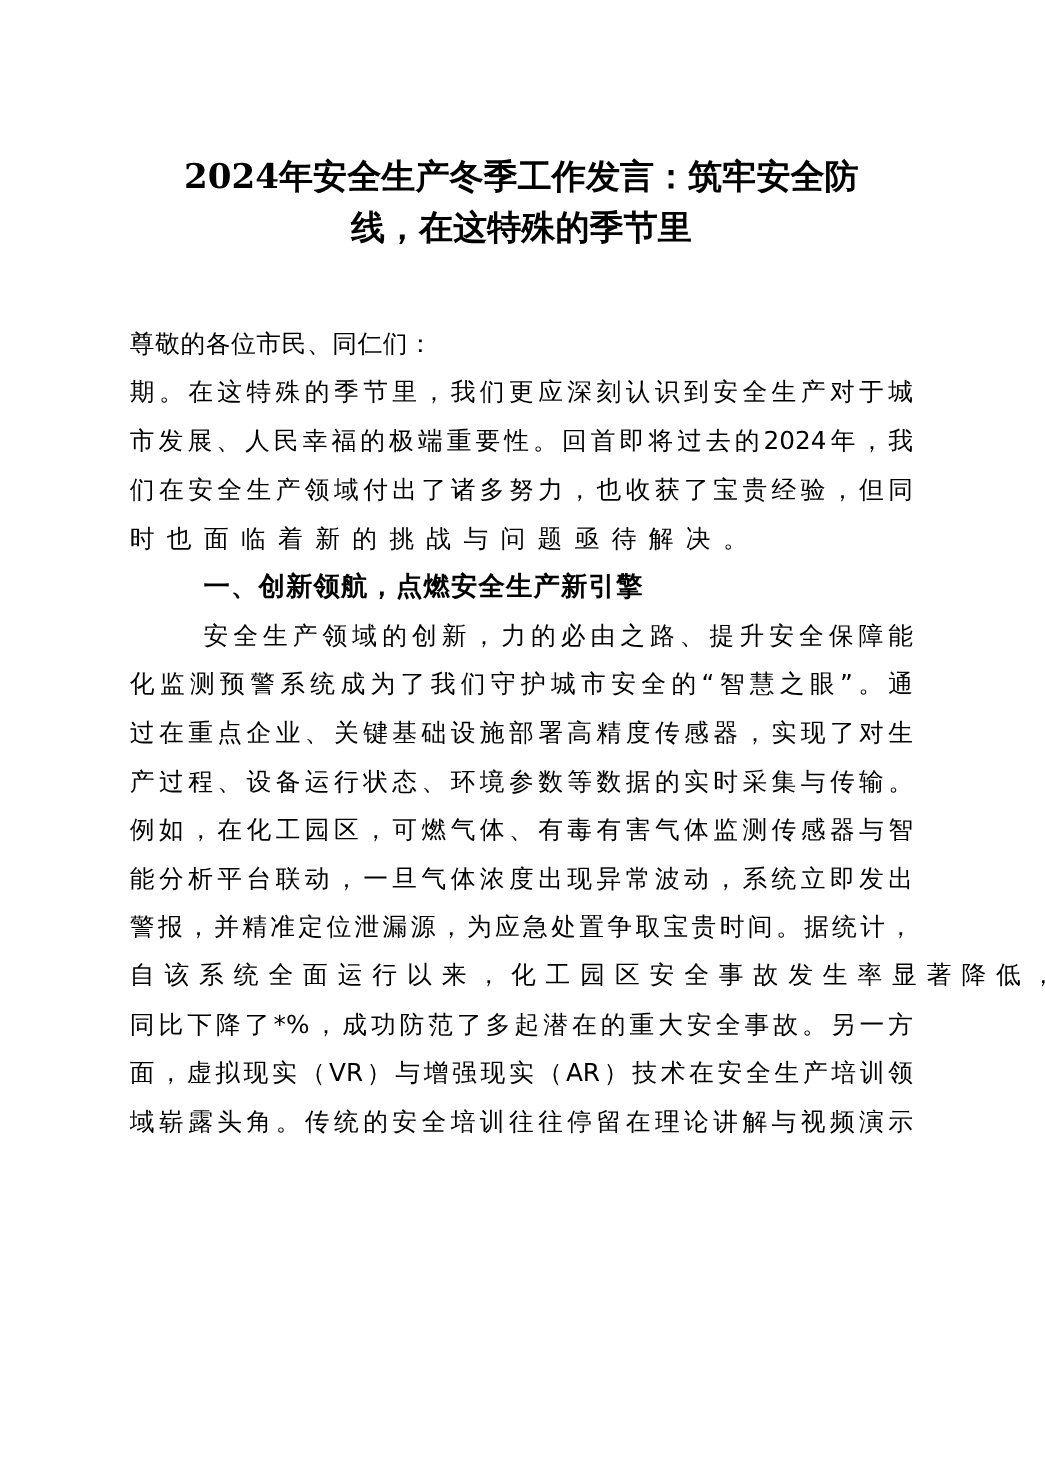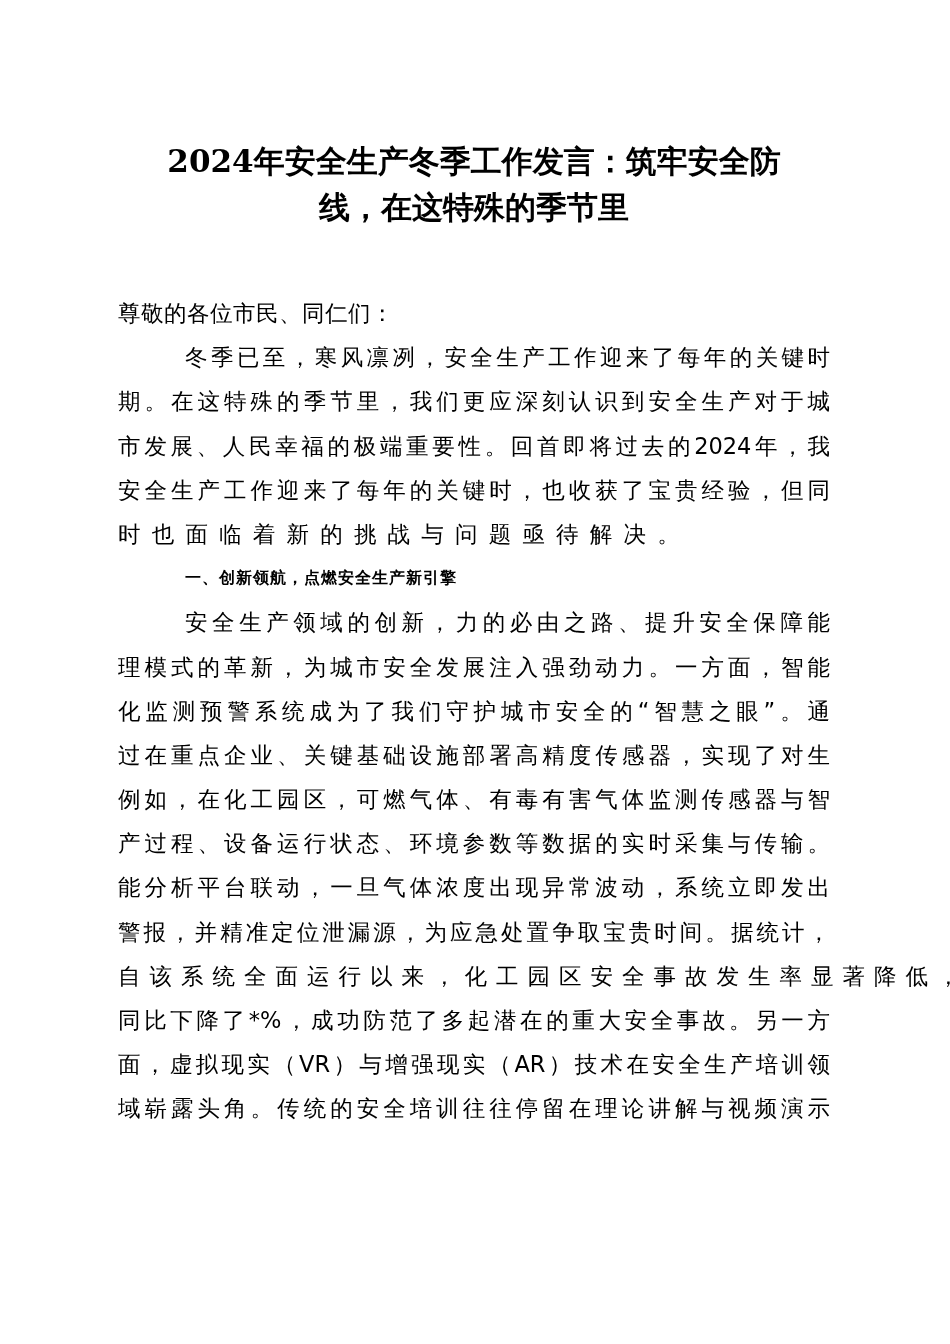--- a/index.html
+++ b/index.html
@@ -56,53 +56,51 @@
       text-align-last: justify;
       letter-spacing: 0;
     }
     .line.indent {
       padding-left: 67px;
     }
     .heading {
       font-weight: bold;
       letter-spacing: 1px;
       font-family: Liberation Sans, sans-serif;
-      font-size: 16px;
+      font-size: 24px;
     }
   </style>
 </head>
 <body>
 
 <div class="page">
 
   <h1 class="title">
     <span class="line" style="letter-spacing:0;height:46px;">2024年安全生产冬季工作发言：筑牢安全防</span>
     <span class="line" style="letter-spacing:0;height:46px;">线，在这特殊的季节里</span>
   </h1>
 
   <div class="body">
     <span class="line" style="letter-spacing:0.5px;">尊敬的各位市民、同仁们：</span>
 
     <div>
-      <span class="line justify indent">冬季已至，寒风凛冽，安全生产工作迎来了每年的关键时</span>
       <span class="line justify">期。在这特殊的季节里，我们更应深刻认识到安全生产对于城</span>
       <span class="line justify">市发展、人民幸福的极端重要性。回首即将过去的2024年，我</span>
-      <span class="line justify">安全生产工作迎来了每年的关键时，也收获了宝贵经验，但同</span>
+      <span class="line justify">们在安全生产领域付出了诸多努力，也收获了宝贵经验，但同</span>
       <span class="line" style="letter-spacing:11.2px;">时也面临着新的挑战与问题亟待解决。</span>
     </div>
 
     <span class="line indent heading">一、创新领航，点燃安全生产新引擎</span>
 
     <div>
       <span class="line justify indent">安全生产领域的创新，力的必由之路、提升安全保障能</span>
-      <span class="line justify">理模式的革新，为城市安全发展注入强劲动力。一方面，智能</span>
       <span class="line justify">化监测预警系统成为了我们守护城市安全的“智慧之眼”。通</span>
       <span class="line justify">过在重点企业、关键基础设施部署高精度传感器，实现了对生</span>
+      <span class="line justify">产过程、设备运行状态、环境参数等数据的实时采集与传输。</span>
       <span class="line justify">例如，在化工园区，可燃气体、有毒有害气体监测传感器与智</span>
-      <span class="line justify">产过程、设备运行状态、环境参数等数据的实时采集与传输。</span>
       <span class="line justify">能分析平台联动，一旦气体浓度出现异常波动，系统立即发出</span>
       <span class="line justify">警报，并精准定位泄漏源，为应急处置争取宝贵时间。据统计，</span>
       <span class="line" style="letter-spacing:9px;">自该系统全面运行以来，化工园区安全事故发生率显著降低，</span>
       <span class="line justify">同比下降了*%，成功防范了多起潜在的重大安全事故。另一方</span>
       <span class="line justify">面，虚拟现实（VR）与增强现实（AR）技术在安全生产培训领</span>
       <span class="line justify">域崭露头角。传统的安全培训往往停留在理论讲解与视频演示</span>
     </div>
   </div>
 
 </div>

